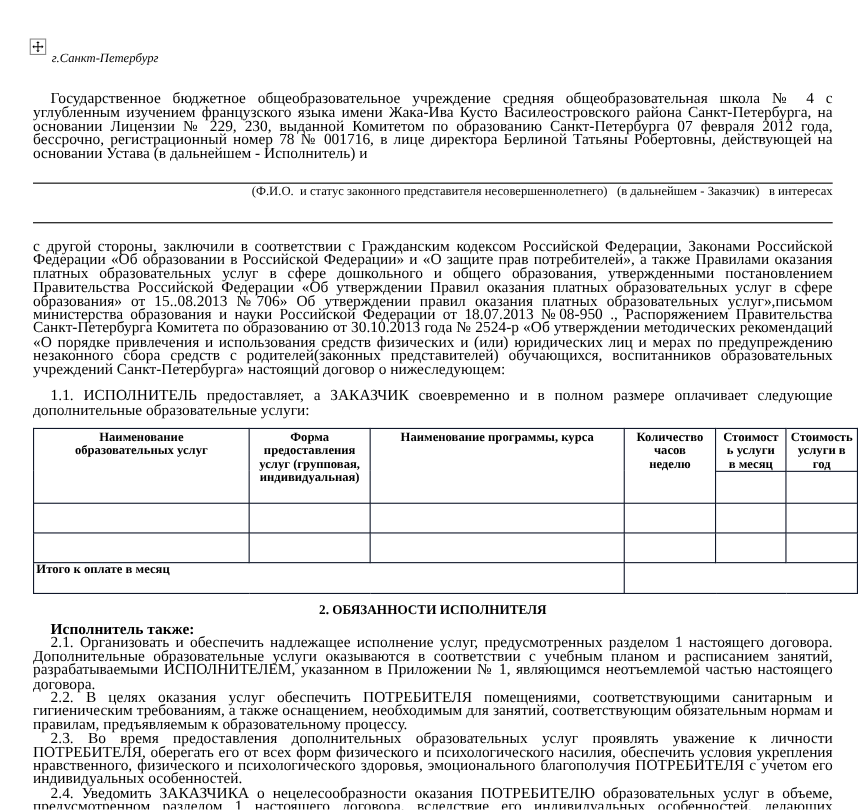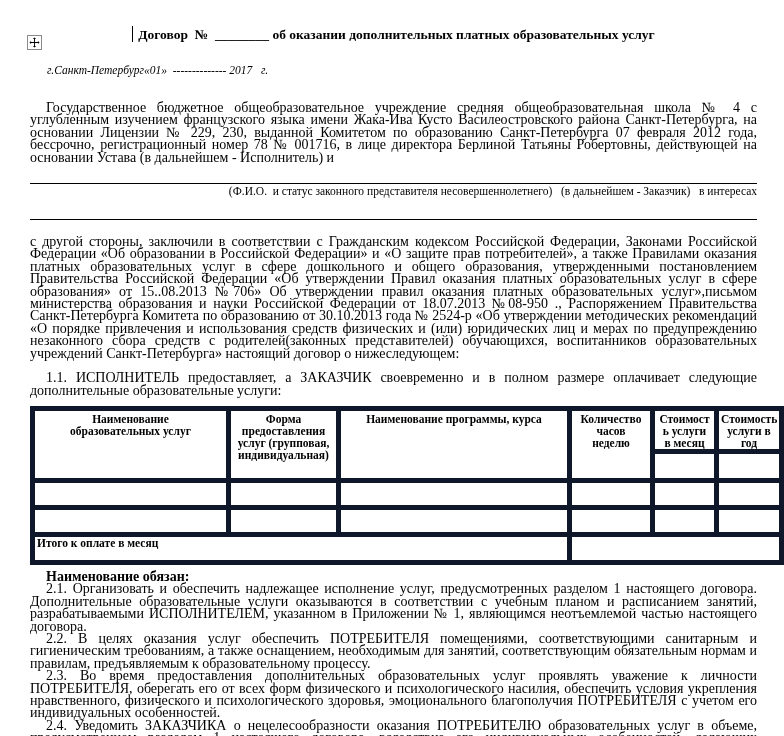--- a/index.html
+++ b/index.html
@@ -35,21 +35,21 @@
   .bl2 { margin-top: 21px; }
   .caption { text-align: right; font-size: 11.5px; line-height: 13px; margin-top: 1px; white-space: pre; }
 
   .p-legal { margin-top: 16px; }
 
   .heading { text-align: center; font-weight: bold; font-size: 12px; line-height: 14px; margin: 0; }
   .h1 { margin-top: 8px; }
   .p11 { margin-top: 12px; }
 
   table.services { border-collapse: collapse; table-layout: fixed; width: 749px; margin-top: 9px; }
-  table.services td { border: 5px solid #0f172a; vertical-align: top; padding: 0 2px; font-size: 11.5px; }
+  table.services td { border: 1px solid #0f172a; vertical-align: top; padding: 0 2px; font-size: 11.5px; }
   tr.hdr td { font-weight: bold; text-align: center; white-space: pre-line; line-height: 12px; padding-top: 2px; }
   tr.hdr-a { height: 36px; }
   tr.hdr-b { height: 29px; }
   tr.data-row { height: 27px; }
   tr.total-row { height: 28px; }
   td.total-label { text-align: left; font-weight: bold; padding-right: 4px; }
 
   .h2 { margin-top: 7px; }
   .lead { font-weight: bold; text-align: left; text-indent: 16px; margin-top: 6px; }
 </style>
@@ -57,25 +57,23 @@
 <body>
 
 <div class="page">
 
   <div class="move-handle">
     <svg width="11" height="11" viewBox="0 0 24 24">
       <path fill="#000000" d="M12 1 L15.5 4.5 L13 4.5 L13 11 L19.5 11 L19.5 8.5 L23 12 L19.5 15.5 L19.5 13 L13 13 L13 19.5 L15.5 19.5 L12 23 L8.5 19.5 L11 19.5 L11 13 L4.5 13 L4.5 15.5 L1 12 L4.5 8.5 L4.5 11 L11 11 L11 4.5 L8.5 4.5 Z"></path>
     </svg>
   </div>
 
-  <div class="title-row"><span class="cursor-bar"></span><span>Договор  №  ________ об оказании дополнительных платных образовательных услуг</span></div>
 
   <div class="city-row">
     <span class="city">г.Санкт-Петербург</span>
-    <span class="date">«01»  -------------- 2017   г.</span>
   </div>
 
   <p class="p-intro indent">Государственное  бюджетное  общеобразовательное  учреждение средняя общеобразовательная школа № 4 с углубленным изучением  французского языка имени  Жака-Ива Кусто Василеостровского района Санкт-Петербурга,  на основании  Лицензии № 229, 230,  выданной  Комитетом по образованию Санкт-Петербурга  07 февраля 2012 года, бессрочно,  регистрационный номер 78 № 001716,  в  лице директора  Берлиной Татьяны Робертовны, действующей  на основании Устава (в дальнейшем - Исполнитель)  и</p>
 
   <div class="blank-line bl1"></div>
   <div class="caption">(Ф.И.О.  и статус законного представителя несовершеннолетнего)   (в дальнейшем - Заказчик)   в интересах</div>
 
   <div class="blank-line bl2"></div>
 
   <p class="p-legal">с другой стороны, заключили в соответствии с Гражданским кодексом Российской Федерации, Законами Российской Федерации «Об образовании в Российской Федерации» и «О защите прав потребителей», а также Правилами оказания платных образовательных услуг в сфере дошкольного и общего образования, утвержденными постановлением Правительства Российской Федерации «Об утверждении Правил оказания платных образовательных услуг в сфере образования» от 15..08.2013 №706» Об утверждении правил оказания платных образовательных услуг»,письмом министерства образования и науки Российской Федерации от 18.07.2013 №08-950 ., Распоряжением Правительства Санкт-Петербурга Комитета по образованию  от 30.10.2013 года № 2524-р «Об утверждении методических рекомендаций  «О порядке привлечения и использования  средств физических и (или) юридических лиц и мерах по предупреждению незаконного сбора средств с родителей(законных представителей) обучающихся, воспитанников образовательных учреждений Санкт-Петербурга» настоящий договор о нижеследующем:</p>
@@ -130,20 +128,21 @@
         <td></td>
         <td></td>
       </tr>
       <tr class="total-row">
         <td colspan="3" class="total-label">Итого к оплате в месяц</td>
         <td colspan="3"></td>
       </tr>
     </tbody>
   </table>
 
+  <div class="heading h2">2. ОБЯЗАННОСТИ  ИСПОЛНИТЕЛЯ</div>
 
-  <p class="lead">Наименование обязан:</p>
+  <p class="lead">Исполнитель также:</p>
   <p class="indent">2.1. Организовать и обеспечить надлежащее исполнение услуг, предусмотренных разделом 1 настоящего договора. Дополнительные образовательные услуги оказываются в соответствии с учебным планом и расписанием занятий, разрабатываемыми ИСПОЛНИТЕЛЕМ, указанном в Приложении № 1, являющимся неотъемлемой частью настоящего договора.</p>
   <p class="indent">2.2. В целях оказания услуг обеспечить ПОТРЕБИТЕЛЯ помещениями, соответствующими санитарным и гигиеническим требованиям, а также оснащением, необходимым для занятий, соответствующим обязательным нормам и правилам, предъявляемым к образовательному процессу.</p>
   <p class="indent">2.3. Во время предоставления дополнительных образовательных услуг проявлять уважение к личности ПОТРЕБИТЕЛЯ, оберегать его от всех форм физического и психологического насилия, обеспечить условия укрепления нравственного, физического и психологического здоровья, эмоционального благополучия ПОТРЕБИТЕЛЯ с учетом его индивидуальных особенностей.</p>
   <p class="indent">2.4. Уведомить ЗАКАЗЧИКА о нецелесообразности оказания ПОТРЕБИТЕЛЮ образовательных услуг в объеме, предусмотренном разделом 1 настоящего договора, вследствие его индивидуальных особенностей, делающих невозможным или педагогически нецелесообразным оказание данных услуг.</p>
 
 </div>
 
 </body></html>

